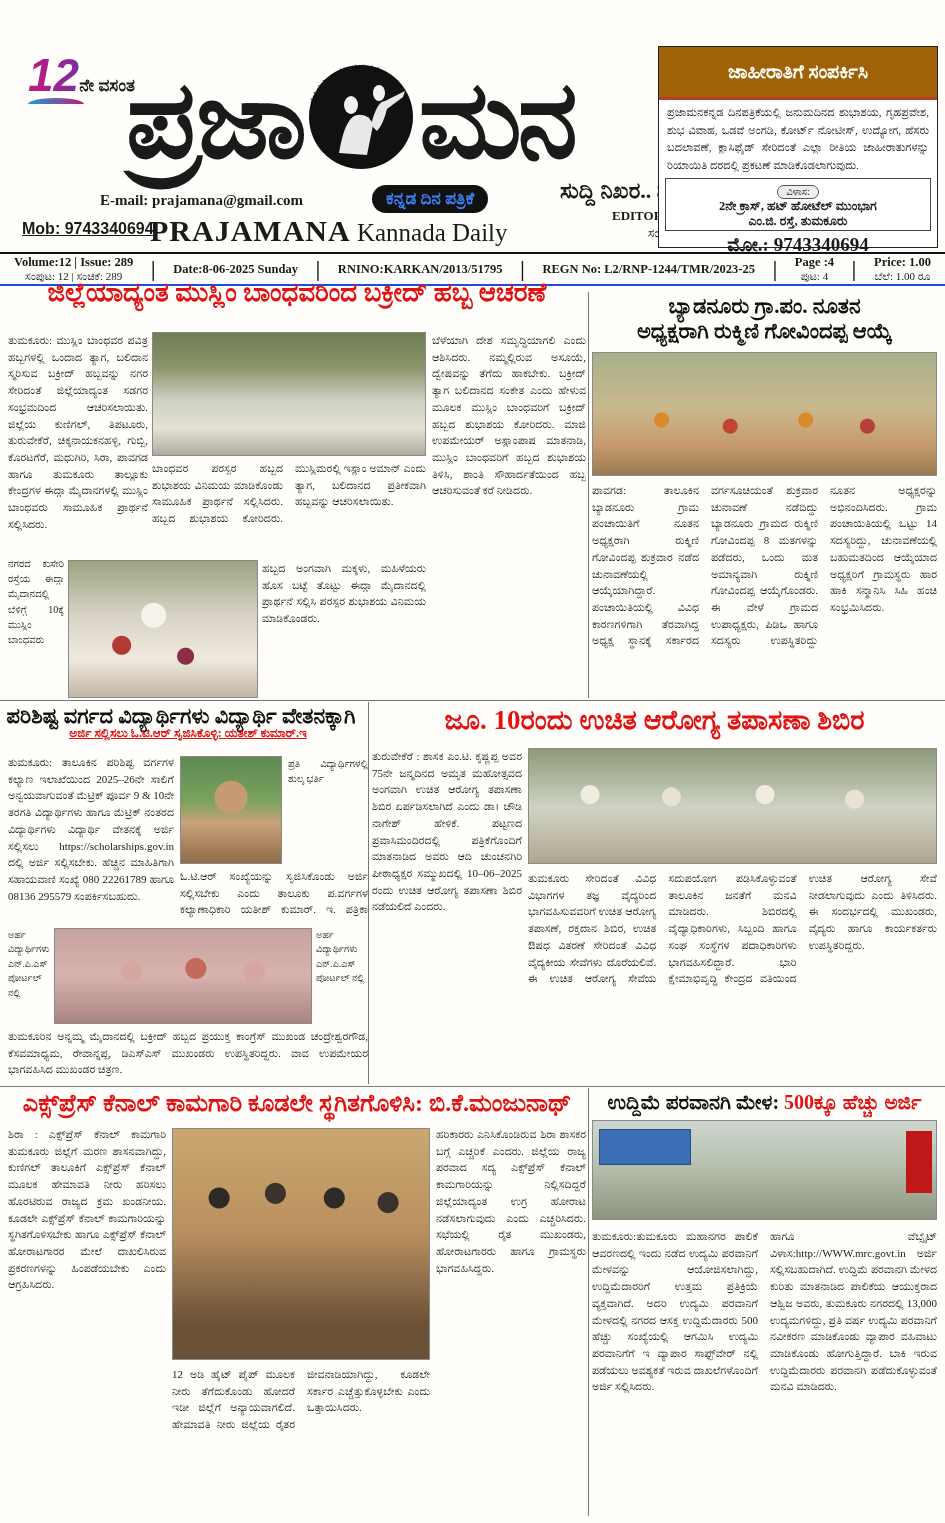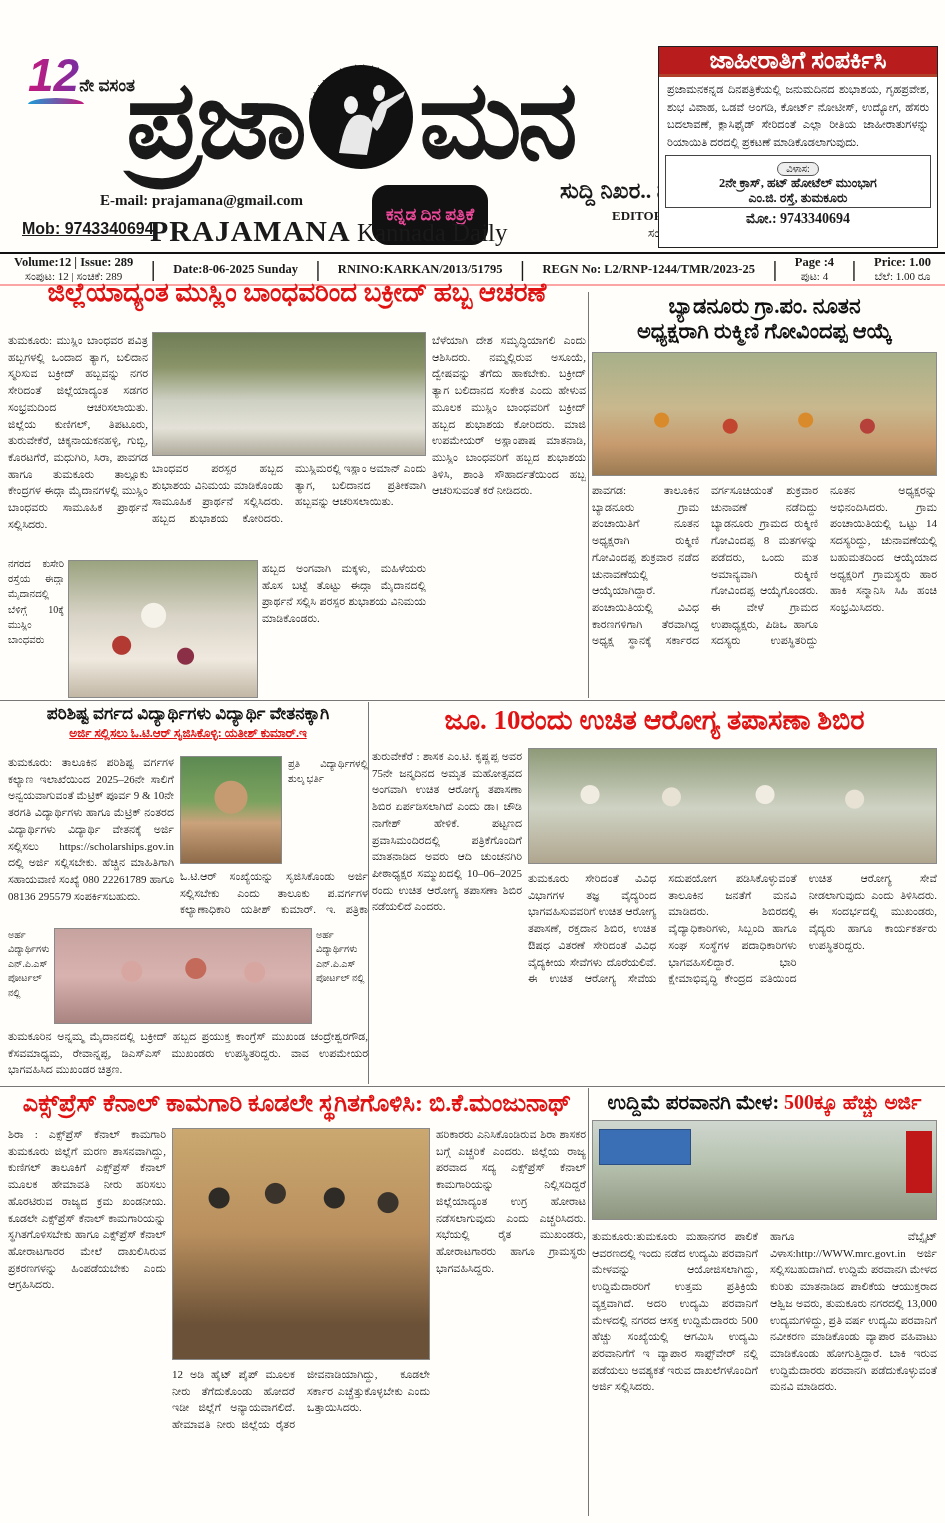--- a/index.html
+++ b/index.html
@@ -9,41 +9,41 @@
   
   .anniv{left:28px;top:48px;font-weight:bold;font-size:17px;}
   .anniv .num{font-size:46px;font-style:italic;color:#c4197d;font-family:"Liberation Sans",sans-serif;
               background:linear-gradient(90deg,#c4197d,#7a2ea0);-webkit-background-clip:text;background-clip:text;-webkit-text-fill-color:transparent;}
   .anniv .swoosh{display:block;width:56px;height:6px;border-radius:50%/100% 100% 0 0;
                  background:linear-gradient(90deg,#1b9bd7,#c4197d);margin-top:-4px;}
   .masthead{left:40px;top:52px;width:620px;height:130px;display:flex;align-items:center;justify-content:center;gap:6px;}
   .masthead .word{font-size:108px;font-weight:bold;letter-spacing:-4px;line-height:1;margin-top:8px;}
   .logo-circle{width:104px;height:104px;border-radius:50%;background:#111;position:relative;flex:0 0 auto;}
   .logo-circle svg{position:absolute;left:0;top:-14px;}
-  .tag-pill{left:372px;top:185px;background:#111;color:#ec4899;font-weight:bold;font-size:17px;
-            padding:20px 14px;border-radius:16px;}
+  .tag-pill{left:372px;top:185px;background:#111;color:#3b82f6;font-weight:bold;font-size:17px;
+            padding:4px 14px;border-radius:16px;}
   .email{left:100px;top:192px;font-weight:bold;font-size:15px;font-family:"Liberation Serif",serif;}
   .slogan{left:560px;top:178px;font-size:22px;font-weight:bold;}
   .editor-en{left:612px;top:208px;font-size:13px;font-weight:bold;}
   .editor-kn{left:648px;top:226px;font-size:12px;}
   .mob{left:22px;top:220px;font-size:16px;font-weight:bold;font-family:"Liberation Sans",sans-serif;text-decoration:underline;}
   .name-en{left:150px;top:214px;font-size:30px;font-weight:bold;letter-spacing:1px;}
   .name-en small{font-weight:normal;font-size:25px;letter-spacing:0;}
   
   .adbox{left:658px;top:46px;width:278px;height:200px;border:1px solid #222;background:#fff;}
-  .adbox .ttl{background:#b91c1c;color:#fff;text-align:center;font-size:24px;font-weight:bold;
-              padding:0 0;border-bottom:3px solid #b0402a;}
+  .adbox .ttl{background:#a16207;color:#fff;text-align:center;font-size:19px;font-weight:bold;
+              padding:14px 0;border-bottom:3px solid #b0402a;}
   .adbox .bdy{font-size:11.3px;line-height:1.55;padding:4px 8px 2px 8px;text-align:justify;}
   .adbox .addr{border:1px solid #444;margin:2px 6px;text-align:center;padding:2px 0 1px;}
   .adbox .addr .lbl{display:inline-block;border:1px solid #555;border-radius:8px;background:#eee;
                     font-size:10px;padding:0 8px;}
   .adbox .addr .l1{font-size:12.5px;font-weight:bold;}
-  .adbox .phone{text-align:center;font-size:14px;font-weight:bold;padding-top:1px;}
-  
-  .infobar{left:0;top:252px;width:945px;height:34px;border-top:2px solid #111;border-bottom:2px solid #fca5a5;
+  .adbox .phone{text-align:center;font-size:19px;font-weight:bold;padding-top:1px;}
+  
+  .infobar{left:0;top:252px;width:945px;height:34px;border-top:2px solid #111;border-bottom:2px solid #1d4ed8;
            display:flex;align-items:center;justify-content:space-between;padding:0 14px;box-sizing:border-box;
            font-family:"Liberation Serif",serif;}
   .ib{font-size:12.5px;font-weight:bold;text-align:center;line-height:1.15;}
   .ib .kn{font-weight:normal;font-size:11px;}
   .ib-sep{font-size:20px;font-weight:bold;}
   
   .vrule{width:1px;background:#777;}
   .hrule{height:1px;background:#777;}
   
   .hl-red{color:#e01212;font-weight:bold;text-align:center;line-height:1.1;}
@@ -151,21 +151,21 @@
     <div>ಅಧ್ಯಕ್ಷರಾಗಿ ರುಕ್ಮಿಣಿ ಗೋವಿಂದಪ್ಪ ಆಯ್ಕೆ</div>
   </div>
   <div class="abs photo" style="left:592px;top:352px;width:345px;height:124px;background:
       radial-gradient(circle at 20% 55%, #d98a2b 7px, transparent 8px),
       radial-gradient(circle at 40% 60%, #c2452f 7px, transparent 8px),
       radial-gradient(circle at 62% 55%, #d98a2b 7px, transparent 8px),
       radial-gradient(circle at 80% 60%, #b5413a 7px, transparent 8px),
       linear-gradient(180deg,#a7b089,#c9b88e 45%,#c79b6e 75%,#9b7a52);"></div>
   <div class="abs body-txt cols3" style="left:592px;top:482px;width:345px;height:216px;">ಪಾವಗಡ: ತಾಲೂಕಿನ ಬ್ಯಾಡನೂರು ಗ್ರಾಮ ಪಂಚಾಯಿತಿಗೆ ನೂತನ ಅಧ್ಯಕ್ಷರಾಗಿ ರುಕ್ಮಿಣಿ ಗೋವಿಂದಪ್ಪ ಶುಕ್ರವಾರ ನಡೆದ ಚುನಾವಣೆಯಲ್ಲಿ ಆಯ್ಕೆಯಾಗಿದ್ದಾರೆ. ಪಂಚಾಯಿತಿಯಲ್ಲಿ ವಿವಿಧ ಕಾರಣಗಳಿಗಾಗಿ ತೆರವಾಗಿದ್ದ ಅಧ್ಯಕ್ಷ ಸ್ಥಾನಕ್ಕೆ ಸರ್ಕಾರದ ವರ್ಗಸೂಚಿಯಂತೆ ಶುಕ್ರವಾರ ಚುನಾವಣೆ ನಡೆದಿದ್ದು ಬ್ಯಾಡನೂರು ಗ್ರಾಮದ ರುಕ್ಮಿಣಿ ಗೋವಿಂದಪ್ಪ 8 ಮತಗಳನ್ನು ಪಡೆದರು, ಒಂದು ಮತ ಅಮಾನ್ಯವಾಗಿ ರುಕ್ಮಿಣಿ ಗೋವಿಂದಪ್ಪ ಆಯ್ಕೆಗೊಂಡರು. ಈ ವೇಳೆ ಗ್ರಾಮದ ಉಪಾಧ್ಯಕ್ಷರು, ಪಿಡಿಒ ಹಾಗೂ ಸದಸ್ಯರು ಉಪಸ್ಥಿತರಿದ್ದು ನೂತನ ಅಧ್ಯಕ್ಷರನ್ನು ಅಭಿನಂದಿಸಿದರು. ಗ್ರಾಮ ಪಂಚಾಯಿತಿಯಲ್ಲಿ ಒಟ್ಟು 14 ಸದಸ್ಯರಿದ್ದು, ಚುನಾವಣೆಯಲ್ಲಿ ಬಹುಮತದಿಂದ ಆಯ್ಕೆಯಾದ ಅಧ್ಯಕ್ಷರಿಗೆ ಗ್ರಾಮಸ್ಥರು ಹಾರ ಹಾಕಿ ಸನ್ಮಾನಿಸಿ ಸಿಹಿ ಹಂಚಿ ಸಂಭ್ರಮಿಸಿದರು.</div>
 
-  <div class="abs hl-blk" style="left:8px;top:704px;width:360px;font-size:17px;">ಪರಿಶಿಷ್ಟ ವರ್ಗದ ವಿದ್ಯಾರ್ಥಿಗಳು ವಿದ್ಯಾರ್ಥಿ ವೇತನಕ್ಕಾಗಿ</div>
+  <div class="abs hl-blk" style="left:1px;top:704px;width:360px;font-size:21px;">ಪರಿಶಿಷ್ಟ ವರ್ಗದ ವಿದ್ಯಾರ್ಥಿಗಳು ವಿದ್ಯಾರ್ಥಿ ವೇತನಕ್ಕಾಗಿ</div>
   <div class="abs hl-red" style="left:8px;top:727px;width:360px;font-size:12px;text-decoration:underline;">ಅರ್ಜಿ ಸಲ್ಲಿಸಲು ಓ.ಟಿ.ಆರ್ ಸೃಜಿಸಿಕೊಳ್ಳಿ: ಯತೀಶ್ ಕುಮಾರ್.ಇ</div>
   <div class="abs body-txt" style="left:8px;top:754px;width:166px;height:172px;">ತುಮಕೂರು: ತಾಲೂಕಿನ ಪರಿಶಿಷ್ಟ ವರ್ಗಗಳ ಕಲ್ಯಾಣ ಇಲಾಖೆಯಿಂದ 2025–26ನೇ ಸಾಲಿಗೆ ಅನ್ವಯವಾಗುವಂತೆ ಮೆಟ್ರಿಕ್ ಪೂರ್ವ 9 &amp; 10ನೇ ತರಗತಿ ವಿದ್ಯಾರ್ಥಿಗಳು ಹಾಗೂ ಮೆಟ್ರಿಕ್ ನಂತರದ ವಿದ್ಯಾರ್ಥಿಗಳು ವಿದ್ಯಾರ್ಥಿ ವೇತನಕ್ಕೆ ಅರ್ಜಿ ಸಲ್ಲಿಸಲು https://scholarships.gov.in ದಲ್ಲಿ ಅರ್ಜಿ ಸಲ್ಲಿಸಬೇಕು. ಹೆಚ್ಚಿನ ಮಾಹಿತಿಗಾಗಿ ಸಹಾಯವಾಣಿ ಸಂಖ್ಯೆ 080 22261789 ಹಾಗೂ 08136 295579 ಸಂಪರ್ಕಿಸಬಹುದು.</div>
   <div class="abs photo" style="left:180px;top:756px;width:102px;height:108px;background:
       radial-gradient(circle at 50% 38%, #c79b72 16px, transparent 17px),
       linear-gradient(180deg,#5d8a52,#7ba35f 42%,#caa27b 62%,#8f6b4a);"></div>
   <div class="abs body-txt" style="left:288px;top:756px;width:80px;height:108px;font-size:10px;">ಪ್ರತಿ ವಿದ್ಯಾರ್ಥಿಗಳಲ್ಲಿ ಶುಲ್ಕ ಭರ್ತಿ</div>
   <div class="abs body-txt" style="left:180px;top:868px;width:188px;height:54px;">ಓ.ಟಿ.ಆರ್ ಸಂಖ್ಯೆಯನ್ನು ಸೃಜಿಸಿಕೊಂಡು ಅರ್ಜಿ ಸಲ್ಲಿಸಬೇಕು ಎಂದು ತಾಲೂಕು ಪ.ವರ್ಗಗಳ ಕಲ್ಯಾಣಾಧಿಕಾರಿ ಯತೀಶ್ ಕುಮಾರ್. ಇ. ಪತ್ರಿಕಾ ಪ್ರಕಟಣೆಯಲ್ಲಿ ತಿಳಿಸಿದ್ದಾರೆ.</div>
   <div class="abs body-txt" style="left:8px;top:928px;width:42px;height:96px;font-size:9.5px;">ಅರ್ಹ ವಿದ್ಯಾರ್ಥಿಗಳು ಎನ್.ಪಿ.ಎಸ್ ಪೋರ್ಟಲ್ ನಲ್ಲಿ</div>
   <div class="abs photo" style="left:54px;top:928px;width:258px;height:96px;background:
       radial-gradient(circle at 30% 45%, #d8a6a1 10px, transparent 11px),

